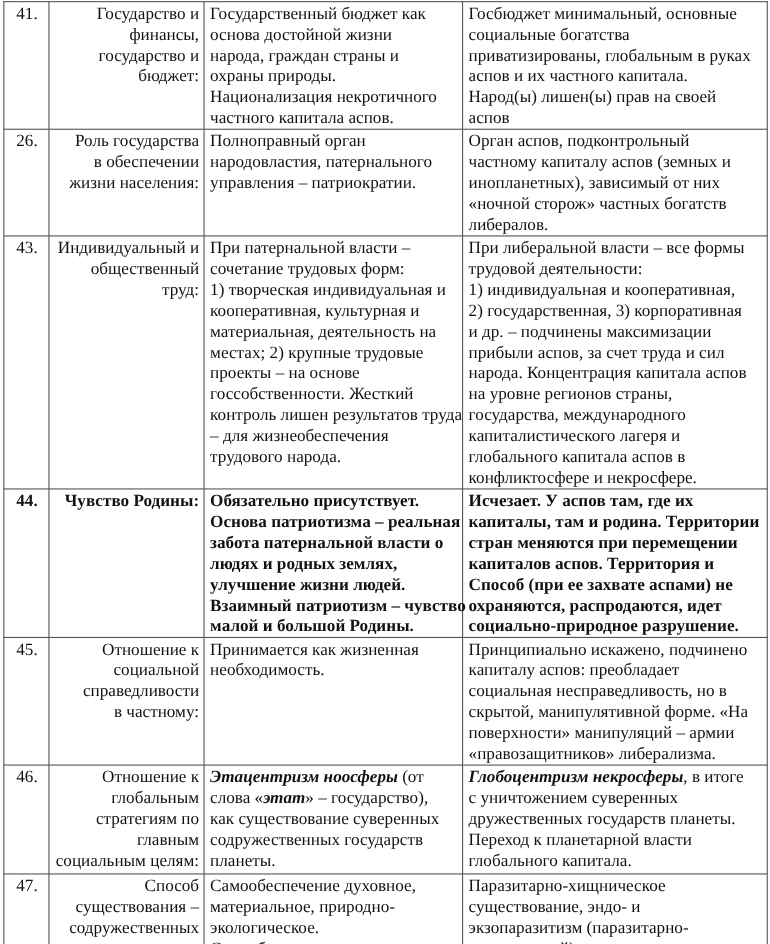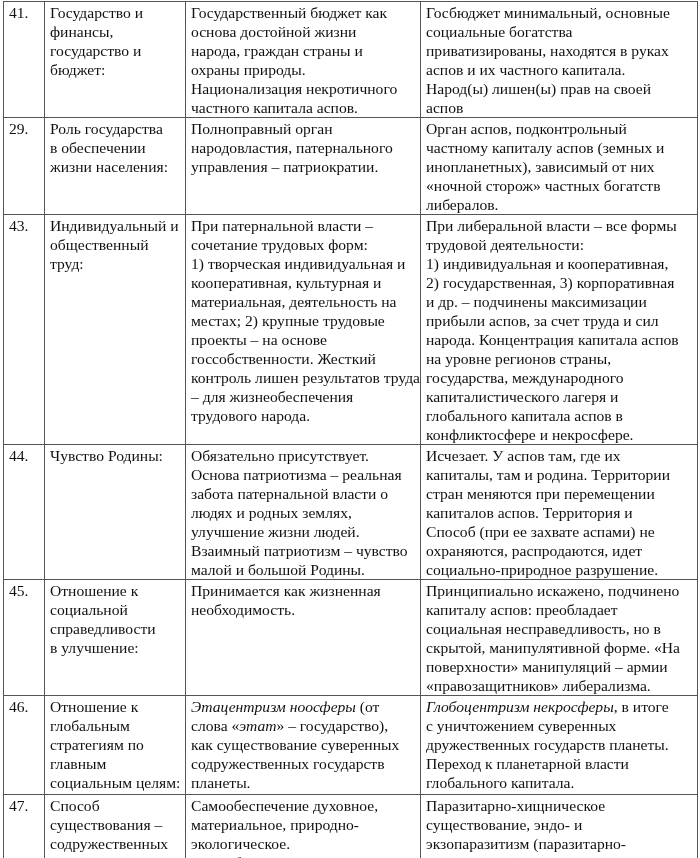--- a/index.html
+++ b/index.html
@@ -11,32 +11,32 @@
     table-layout:fixed;
     font-size:15.6px;
     line-height:19px;
   }
   table.doc td {
     border:1.5px solid #555;
     vertical-align:top;
     padding:1px 4px 0 5px;
     white-space:normal;
   }
-  td.num { text-align:left; padding-right:5px; }
-  td.c2 { border-right:2.5px solid #777; }
+  td.num { text-align:center; padding-right:5px; }
+  td.c2 { border-right:2.5px solid #777;text-align:right; }
   .line { display:block; white-space:nowrap; }
-  .bi { font-weight:normal; font-style:italic; }
+  .bi { font-weight:bold; font-style:italic; }
   col.c-num { width:41px; }
   col.c-topic { width:141px; }
   col.c-pat { width:235px; }
   col.c-lib { width:277px; }
   tr.r41 td { height:103px; }
   tr.r42 td { height:88px; }
   tr.r43 td { height:212px; }
-  tr.r44 td { height:125px; }
+  tr.r44 td { height:125px;font-weight:bold; }
   tr.r45 td { height:105px; }
   tr.r46 td { height:97px; }
   tr.r47 td { height:117px; }
 </style>
 </head>
 <body>
 
 <table class="doc">
   <colgroup>
     <col class="c-num">
@@ -57,28 +57,28 @@
           <span class="line">Государственный бюджет как</span>
           <span class="line">основа достойной жизни</span>
           <span class="line">народа, граждан страны и</span>
           <span class="line">охраны природы.</span>
           <span class="line">Национализация некротичного</span>
           <span class="line">частного капитала аспов.</span>
         </td>
       <td>
           <span class="line">Госбюджет минимальный, основные</span>
           <span class="line">социальные богатства</span>
-          <span class="line">приватизированы, находятся в руках</span>
+          <span class="line">приватизированы, глобальным в руках</span>
           <span class="line">аспов и их частного капитала.</span>
           <span class="line">Народ(ы) лишен(ы) прав на своей</span>
           <span class="line">аспов</span>
         </td>
     </tr>
     <tr class="r42">
-      <td class="num">29.</td>
+      <td class="num">26.</td>
       <td class="c2">
           <span class="line">Роль государства</span>
           <span class="line">в обеспечении</span>
           <span class="line">жизни населения:</span>
         </td>
       <td>
           <span class="line">Полноправный орган</span>
           <span class="line">народовластия, патернального</span>
           <span class="line">управления – патриократии.</span>
         </td>
@@ -148,21 +148,21 @@
           <span class="line">охраняются, распродаются, идет</span>
           <span class="line">социально-природное разрушение.</span>
         </td>
     </tr>
     <tr class="r45">
       <td class="num">45.</td>
       <td class="c2">
           <span class="line">Отношение к</span>
           <span class="line">социальной</span>
           <span class="line">справедливости</span>
-          <span class="line">в улучшение:</span>
+          <span class="line">в частному:</span>
         </td>
       <td>
           <span class="line">Принимается как жизненная</span>
           <span class="line">необходимость.</span>
         </td>
       <td>
           <span class="line">Принципиально искажено, подчинено</span>
           <span class="line">капиталу аспов: преобладает</span>
           <span class="line">социальная несправедливость, но в</span>
           <span class="line">скрытой, манипулятивной форме. «На</span>

